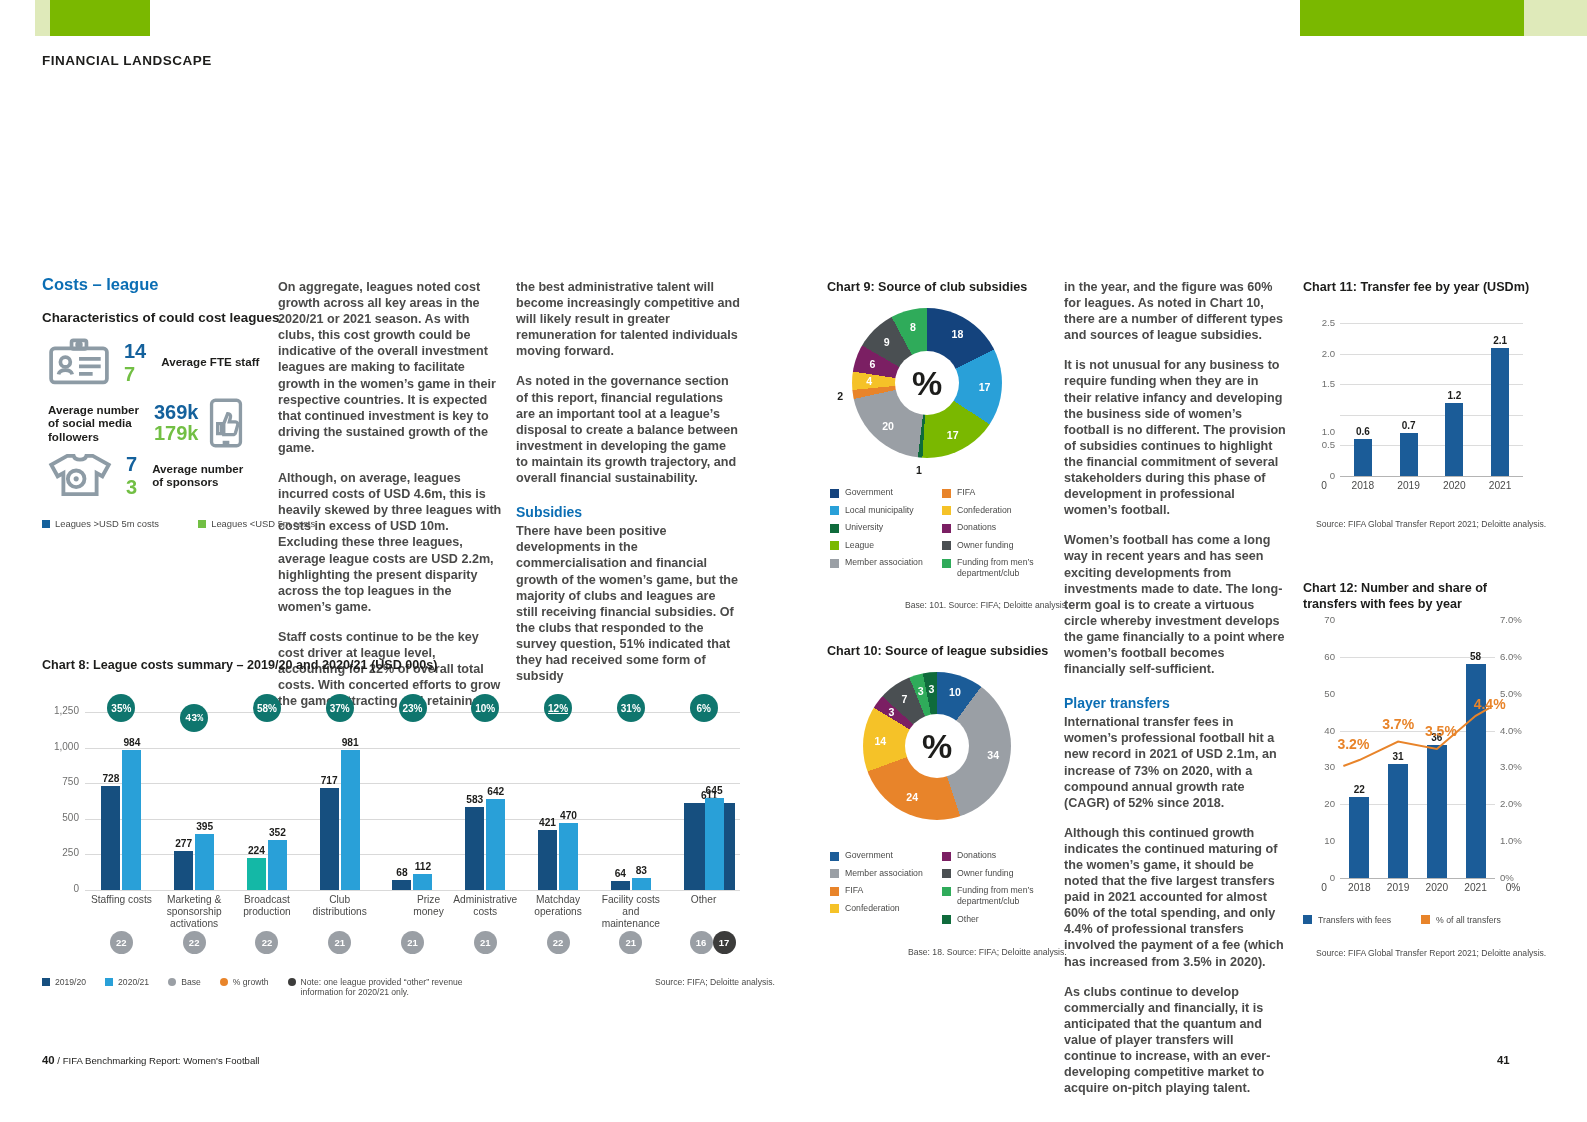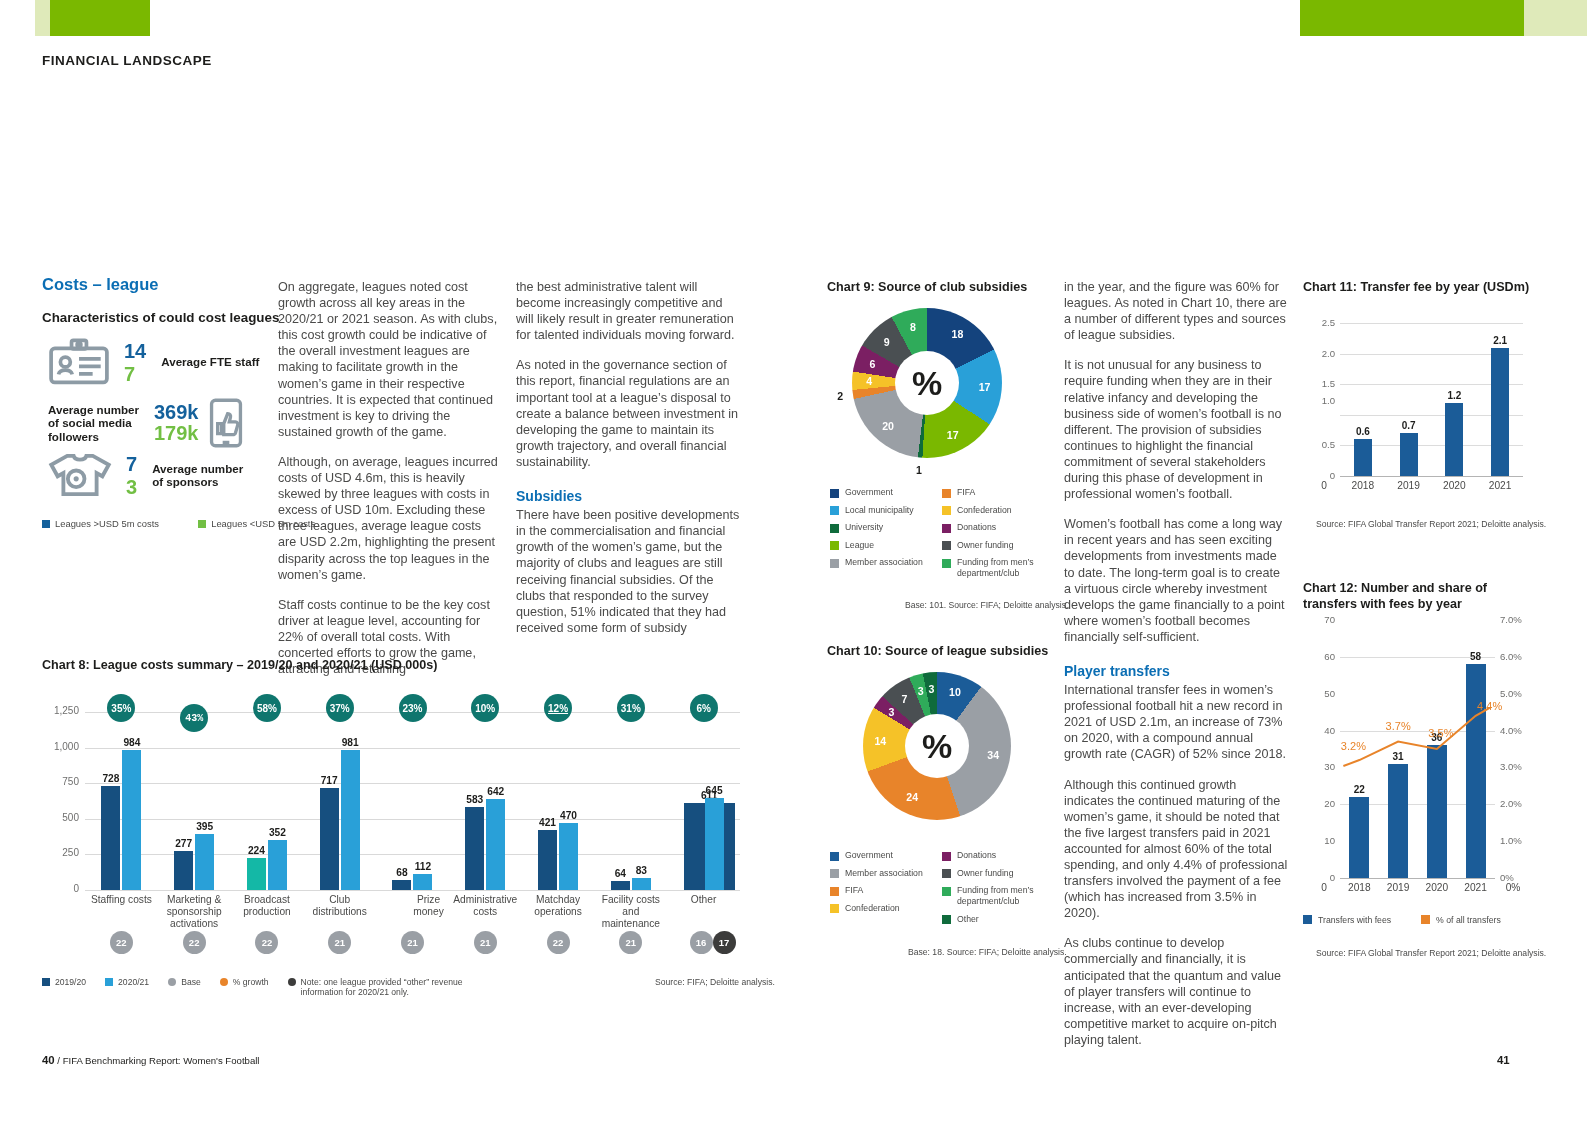--- a/index.html
+++ b/index.html
@@ -17,21 +17,21 @@
   .tb3{left:1300px;width:224px;background:#7ab800;}
   .tb4{left:1524px;width:63px;background:#dfeaba;}
 
   .section-title{
     position:absolute;left:42px;top:53px;
     font-size:13.5px;font-weight:bold;letter-spacing:.5px;color:#1d1d1b;
   }
 
   
   .h-blue{color:#0b6eb4;font-weight:bold;}
-  p{margin:0 0 13px 0;}
+  p{margin:0 0 13px 0;font-weight:bold;}
   .col-text{font-size:12.6px;line-height:16.1px;color:#4a4a49;}
   .col-text p{margin:0 0 14px 0;}
 
   
   .costs-head{position:absolute;left:42px;top:275px;font-size:16.5px;}
   .char-head{position:absolute;left:42px;top:310px;font-size:13.4px;font-weight:bold;color:#1d1d1b;}
 
   .kpi{position:absolute;}
   .kpi-num-blue{color:#14619c;font-weight:bold;font-size:20px;line-height:20px;}
   .kpi-num-green{color:#72bf44;font-weight:bold;font-size:20px;line-height:20px;}
@@ -81,21 +81,21 @@
   .c11{position:absolute;left:1310px;top:308px;width:215px;height:190px;}
   .c11-plot{position:absolute;left:30px;top:0;right:2px;bottom:22px;}
   .gl{position:absolute;left:0;right:0;height:1px;background:#dcdcdc;}
   .ylab{position:absolute;right:calc(100% + 5px);font-size:9.6px;color:#6f6f6e;transform:translateY(-6px);}
   .ylab-r{position:absolute;left:calc(100% + 5px);font-size:9.6px;color:#6f6f6e;transform:translateY(-6px);}
   .xlab{position:absolute;top:calc(100% + 4px);font-size:10.2px;color:#4a4a49;text-align:center;transform:translateX(-50%);}
   .dbar{position:absolute;bottom:0;background:#1b5c98;}
   .dbar-val{position:absolute;bottom:100%;left:50%;transform:translate(-50%,-2px);font-size:10px;font-weight:bold;color:#1d1d1b;}
   .c12{position:absolute;left:1310px;top:620px;width:215px;height:280px;}
   .c12-plot{position:absolute;left:30px;top:0;right:30px;bottom:22px;}
-  .lineval{position:absolute;font-size:11px;font-weight:normal;color:#e8842a;transform:translate(-50%,-100%);white-space:nowrap;}
+  .lineval{position:absolute;font-size:14px;font-weight:bold;color:#e8842a;transform:translate(-50%,-100%);white-space:nowrap;}
   .c12-legend{position:absolute;left:1303px;top:915px;font-size:8.7px;color:#4a4a49;display:flex;}
   .c12-legend .sw{width:9px;height:9px;margin-right:6px;display:inline-block;vertical-align:-1px;}
 
   
   .foot-l{position:absolute;left:42px;top:1054px;font-size:9.6px;color:#1d1d1b;}
   .foot-l b{font-size:11.4px;}
   .foot-r{position:absolute;left:1497px;top:1054px;font-size:11.4px;font-weight:bold;color:#1d1d1b;}
 
   
   .ico{stroke:#8d9ba5;fill:none;stroke-width:6;}
@@ -457,21 +457,21 @@
     </div>
   <div class="src" style="position:absolute;left:908px;top:947px;">Base: 18. Source: FIFA; Deloitte analysis.</div>
 
   <div class="chart-title" style="position:absolute;left:1303px;top:280px;">Chart 11: Transfer fee by year (USDm)</div>
   <div class="c11">
     <div class="c11-plot" id="c11plot">
         <div class="ylab" style="top: 168px;">0</div>
         <div class="gl" style="top: 137.455px;"></div>
         <div class="ylab" style="top: 137.455px;">0.5</div>
         <div class="gl" style="top: 106.909px;"></div>
-        <div class="ylab" style="top: 93px;">1.0</div>
+        <div class="ylab" style="top: 124px;">1.0</div>
         <div class="gl" style="top: 76.3636px;"></div>
         <div class="ylab" style="top: 76.3636px;">1.5</div>
         <div class="gl" style="top: 45.8182px;"></div>
         <div class="ylab" style="top: 45.8182px;">2.0</div>
         <div class="gl" style="top: 15.2727px;"></div>
         <div class="ylab" style="top: 15.2727px;">2.5</div>
         <div class="gl" style="top: 168px; background: rgb(180, 180, 180);"></div>
         <div class="dbar" style="left: 13.875px; width: 18px; height: 36.6545px; background: rgb(27, 92, 152);">
           <div class="dbar-val">0.6</div>
         </div>

